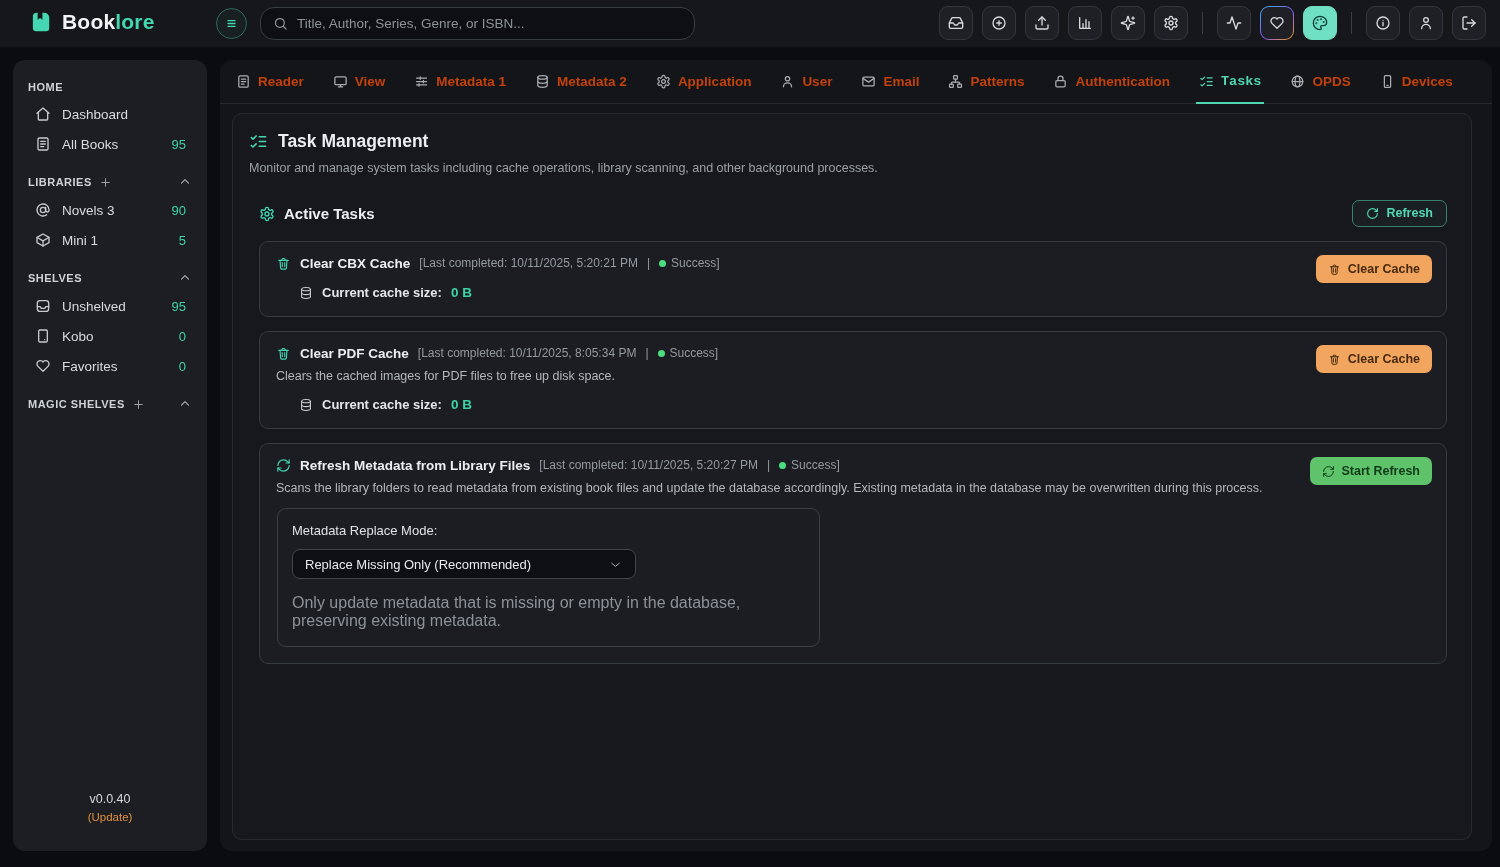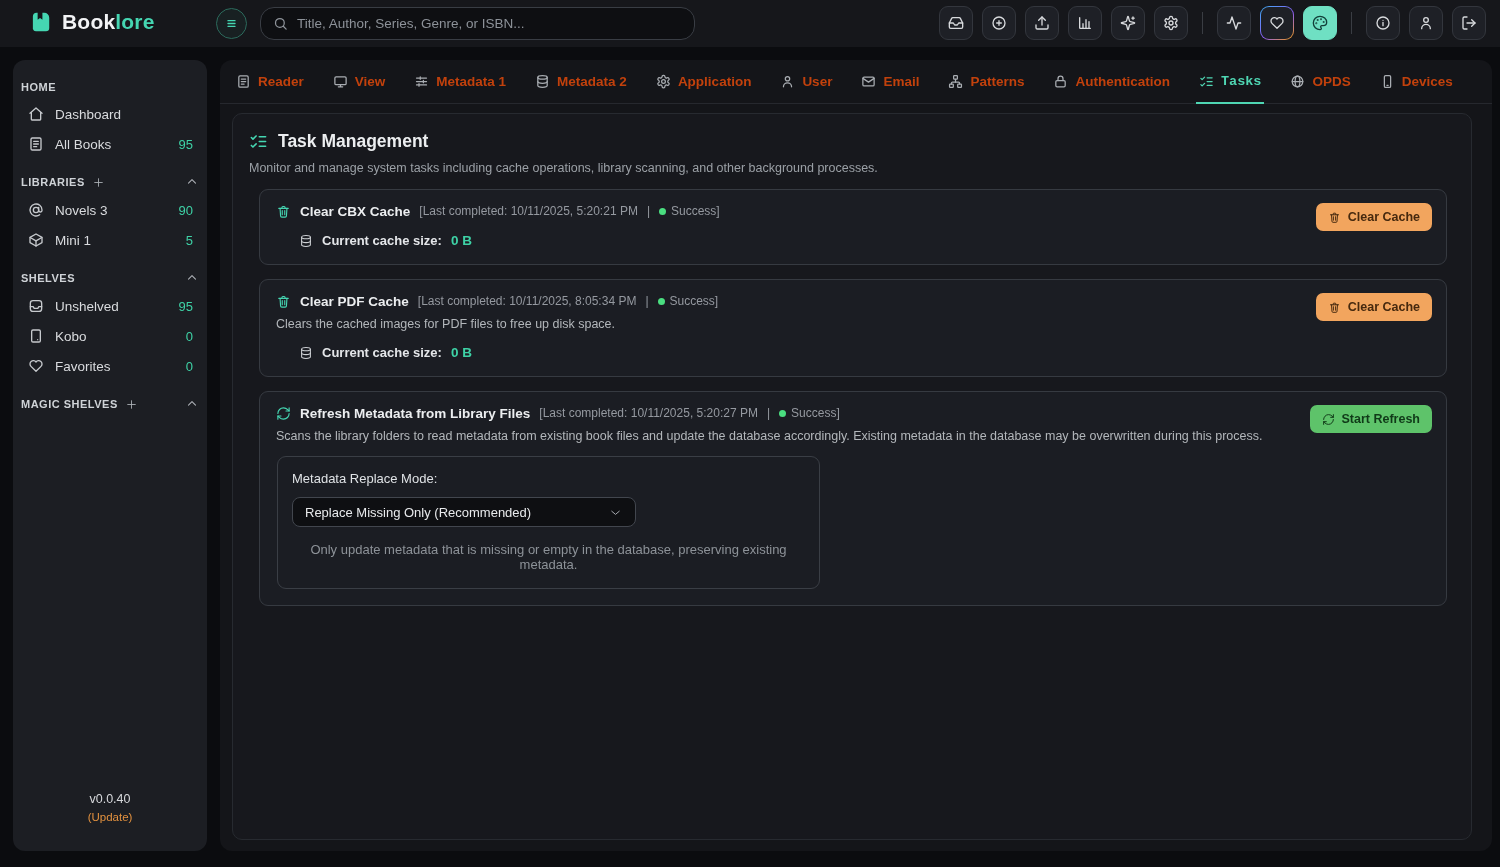--- a/index.html
+++ b/index.html
@@ -17,21 +17,21 @@
   .search { position:absolute; left:260px; top:7px; width:435px; height:33px; background:#0e0f12; border:1px solid #393d44; border-radius:14px; display:flex; align-items:center; gap:9px; padding:0 12px; color:#8f949b; }
   .search input { flex:1; background:transparent; border:none; outline:none; color:#e8eaec; font-size:13.5px; font-family:inherit; }
   .search input::placeholder { color:#8d9299; }
   .topbar-right { position:absolute; right:14px; top:6px; height:34px; display:flex; align-items:center; gap:9px; }
   .iconbtn { width:34px; height:34px; border:1px solid #33363d; border-radius:9px; background:#1e2026; color:#d8dadd; display:flex; align-items:center; justify-content:center; cursor:pointer; }
   .iconbtn.grad { border:1px solid transparent; background:linear-gradient(#1e2026,#1e2026) padding-box, linear-gradient(140deg,#3bb0f6,#8b5cf6 55%,#f59e0b) border-box; }
   .iconbtn.theme { background:#6fe0c3; border-color:#6fe0c3; color:#123f39; }
   .vdiv { width:1px; height:22px; background:#3a3d43; margin:0 5px; }
 
   
-  .sidebar { position:absolute; left:13px; top:60px; width:194px; height:791px; background:#1c1e23; border-radius:12px; padding:15px 6px; }
+  .sidebar { position:absolute; left:13px; top:60px; width:194px; height:791px; background:#1c1e23; border-radius:12px; padding:15px 13px; }
   .sec-head { display:flex; align-items:center; gap:7px; color:#cfd3d7; font-size:11px; font-weight:700; letter-spacing:.5px; margin:16px 2px 6px; }
   .sec-head:first-child { margin-top:6px; }
   .sec-head .sp { flex:1; }
   .sec-head .mini { color:#aeb2b8; cursor:pointer; }
   .side-item { display:flex; align-items:center; gap:11px; height:30px; padding:0 8px 0 9px; border-radius:7px; color:#d9dbde; font-size:13.5px; cursor:pointer; }
   .side-item .ic { color:#c6c9cd; }
   .side-item .count { margin-left:auto; color:#3ed2a6; font-size:13px; font-weight:500; }
   .version { position:absolute; left:0; right:0; bottom:28px; text-align:center; }
   .version .v { color:#d6d8db; font-size:12.5px; }
   .version .u { color:#e2913f; font-size:11.5px; margin-top:5px; cursor:pointer; }
@@ -66,21 +66,21 @@
   .cache-label { font-size:13px; font-weight:600; color:#e4e6e9; }
   .cache-value { font-size:13.5px; font-weight:700; color:#3ed2a6; }
   .btn-orange { position:absolute; right:14px; top:13px; display:flex; align-items:center; gap:7px; background:#f2a55e; color:#46290e; border:none; border-radius:7px; padding:7px 12px; font-size:12.5px; font-weight:700; font-family:inherit; cursor:pointer; }
   .btn-green { position:absolute; right:14px; top:13px; display:flex; align-items:center; gap:7px; background:#5ec36a; color:#103a18; border:none; border-radius:7px; padding:7px 12px; font-size:12.5px; font-weight:700; font-family:inherit; cursor:pointer; }
 
   .mode-box { margin:13px 0 2px 1px; width:543px; border:1px solid #3a3e45; border-radius:9px; padding:14px 14px 16px; }
   .mode-label { font-size:13px; color:#dfe2e5; }
   .select { margin-top:11px; width:344px; height:30px; background:#0e0f12; border:1px solid #42464e; border-radius:8px; display:flex; align-items:center; justify-content:space-between; padding:0 12px; cursor:pointer; }
   .select .val { font-size:13px; color:#e8eaec; }
   .select .ic { color:#a6aab0; }
-  .mode-help { margin-top:15px; font-size:13px; color:#8d9298;text-align:center; }
+  .mode-help { margin-top:15px; font-size:16px; color:#8d9298; }
 </style>
 </head>
 <body>
 
 <svg width="0" height="0" style="position:absolute">
   <defs>
     <symbol id="i-logo" viewBox="0 0 24 24">
         <path fill="currentColor" stroke="none" d="M4.5 18.5V7a3.5 3.5 0 0 1 3.5-3.5h.9V10l2.2-1.7 2.2 1.7V3.5H15A4.6 4.6 0 0 1 19.6 8.1v9.4a3 3 0 0 1-3 3h-9.1a3 3 0 0 1-3-2z"></path>
       </symbol>
     <symbol id="i-menu" viewBox="0 0 24 24">
@@ -567,20 +567,36 @@
     <div class="page-title-row">
       <span>
           <svg class="ic" width="19" height="19">
             <use href="#i-listchecks"></use>
           </svg>
         </span>
       <h1 class="page-title">Task Management</h1>
     </div>
     <p class="page-sub">Monitor and manage system tasks including cache operations, library scanning, and other background processes.</p>
 
+    <div class="active-row">
+      <span class="gear">
+          <svg class="ic" width="16" height="16">
+            <use href="#i-gear"></use>
+          </svg>
+        </span>
+      <span class="active-title">Active Tasks</span>
+      <button class="btn-outline">
+        <span>
+            <svg class="ic" width="13" height="13">
+              <use href="#i-rotate"></use>
+            </svg>
+          </span>
+        <span>Refresh</span>
+      </button>
+    </div>
 
     <div class="task-card">
       <div class="task-title-row">
         <span class="ticon">
             <svg class="ic" width="15" height="15" style="stroke-width:1.8">
               <use href="#i-trash"></use>
             </svg>
           </span>
         <span class="task-title">Clear CBX Cache</span>
         <span class="task-meta">

